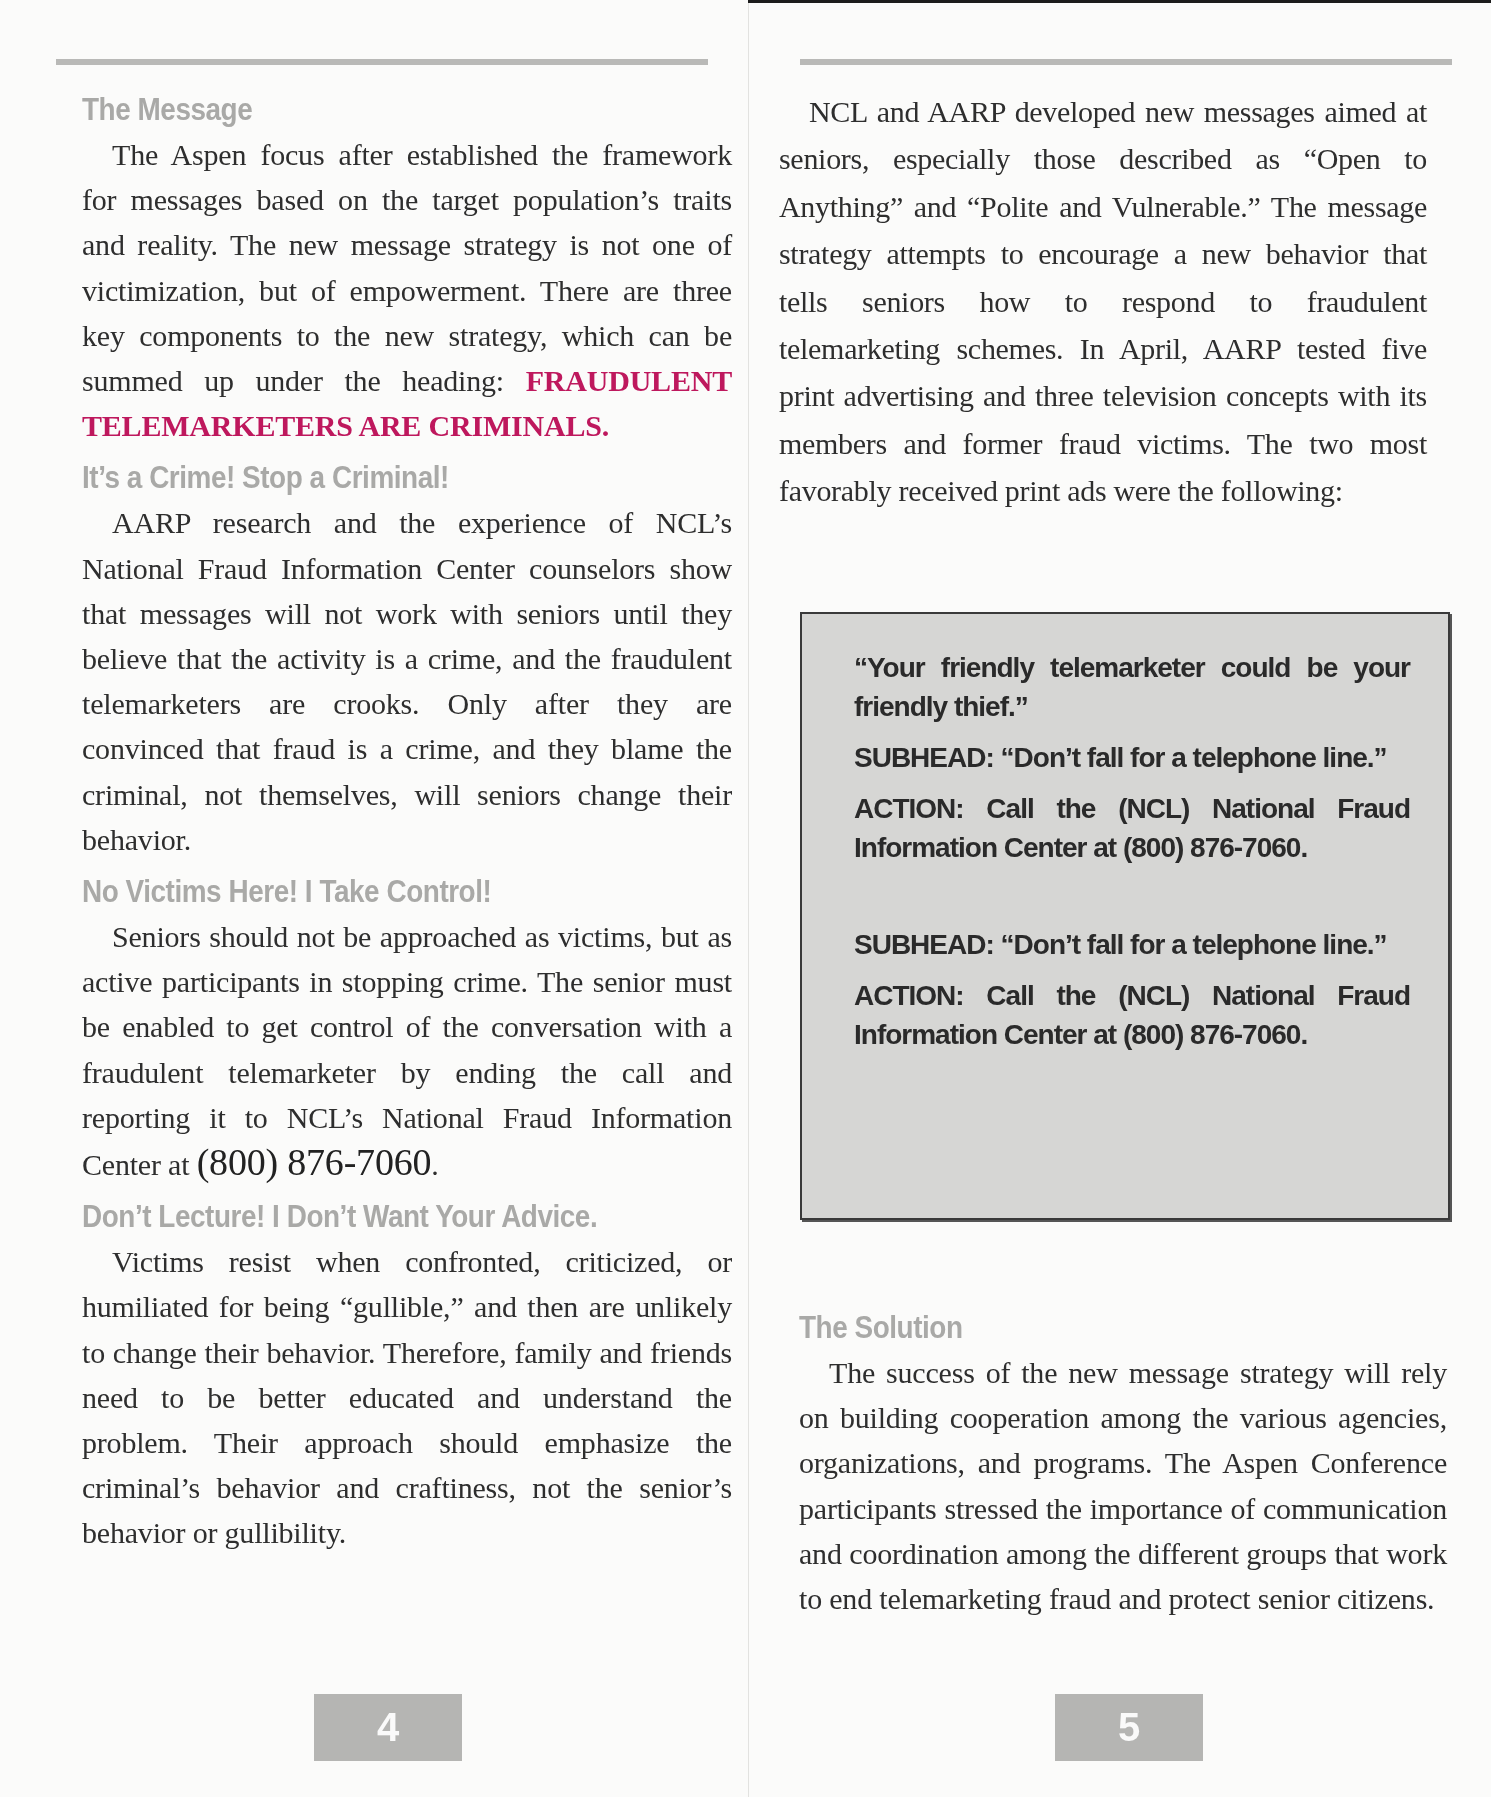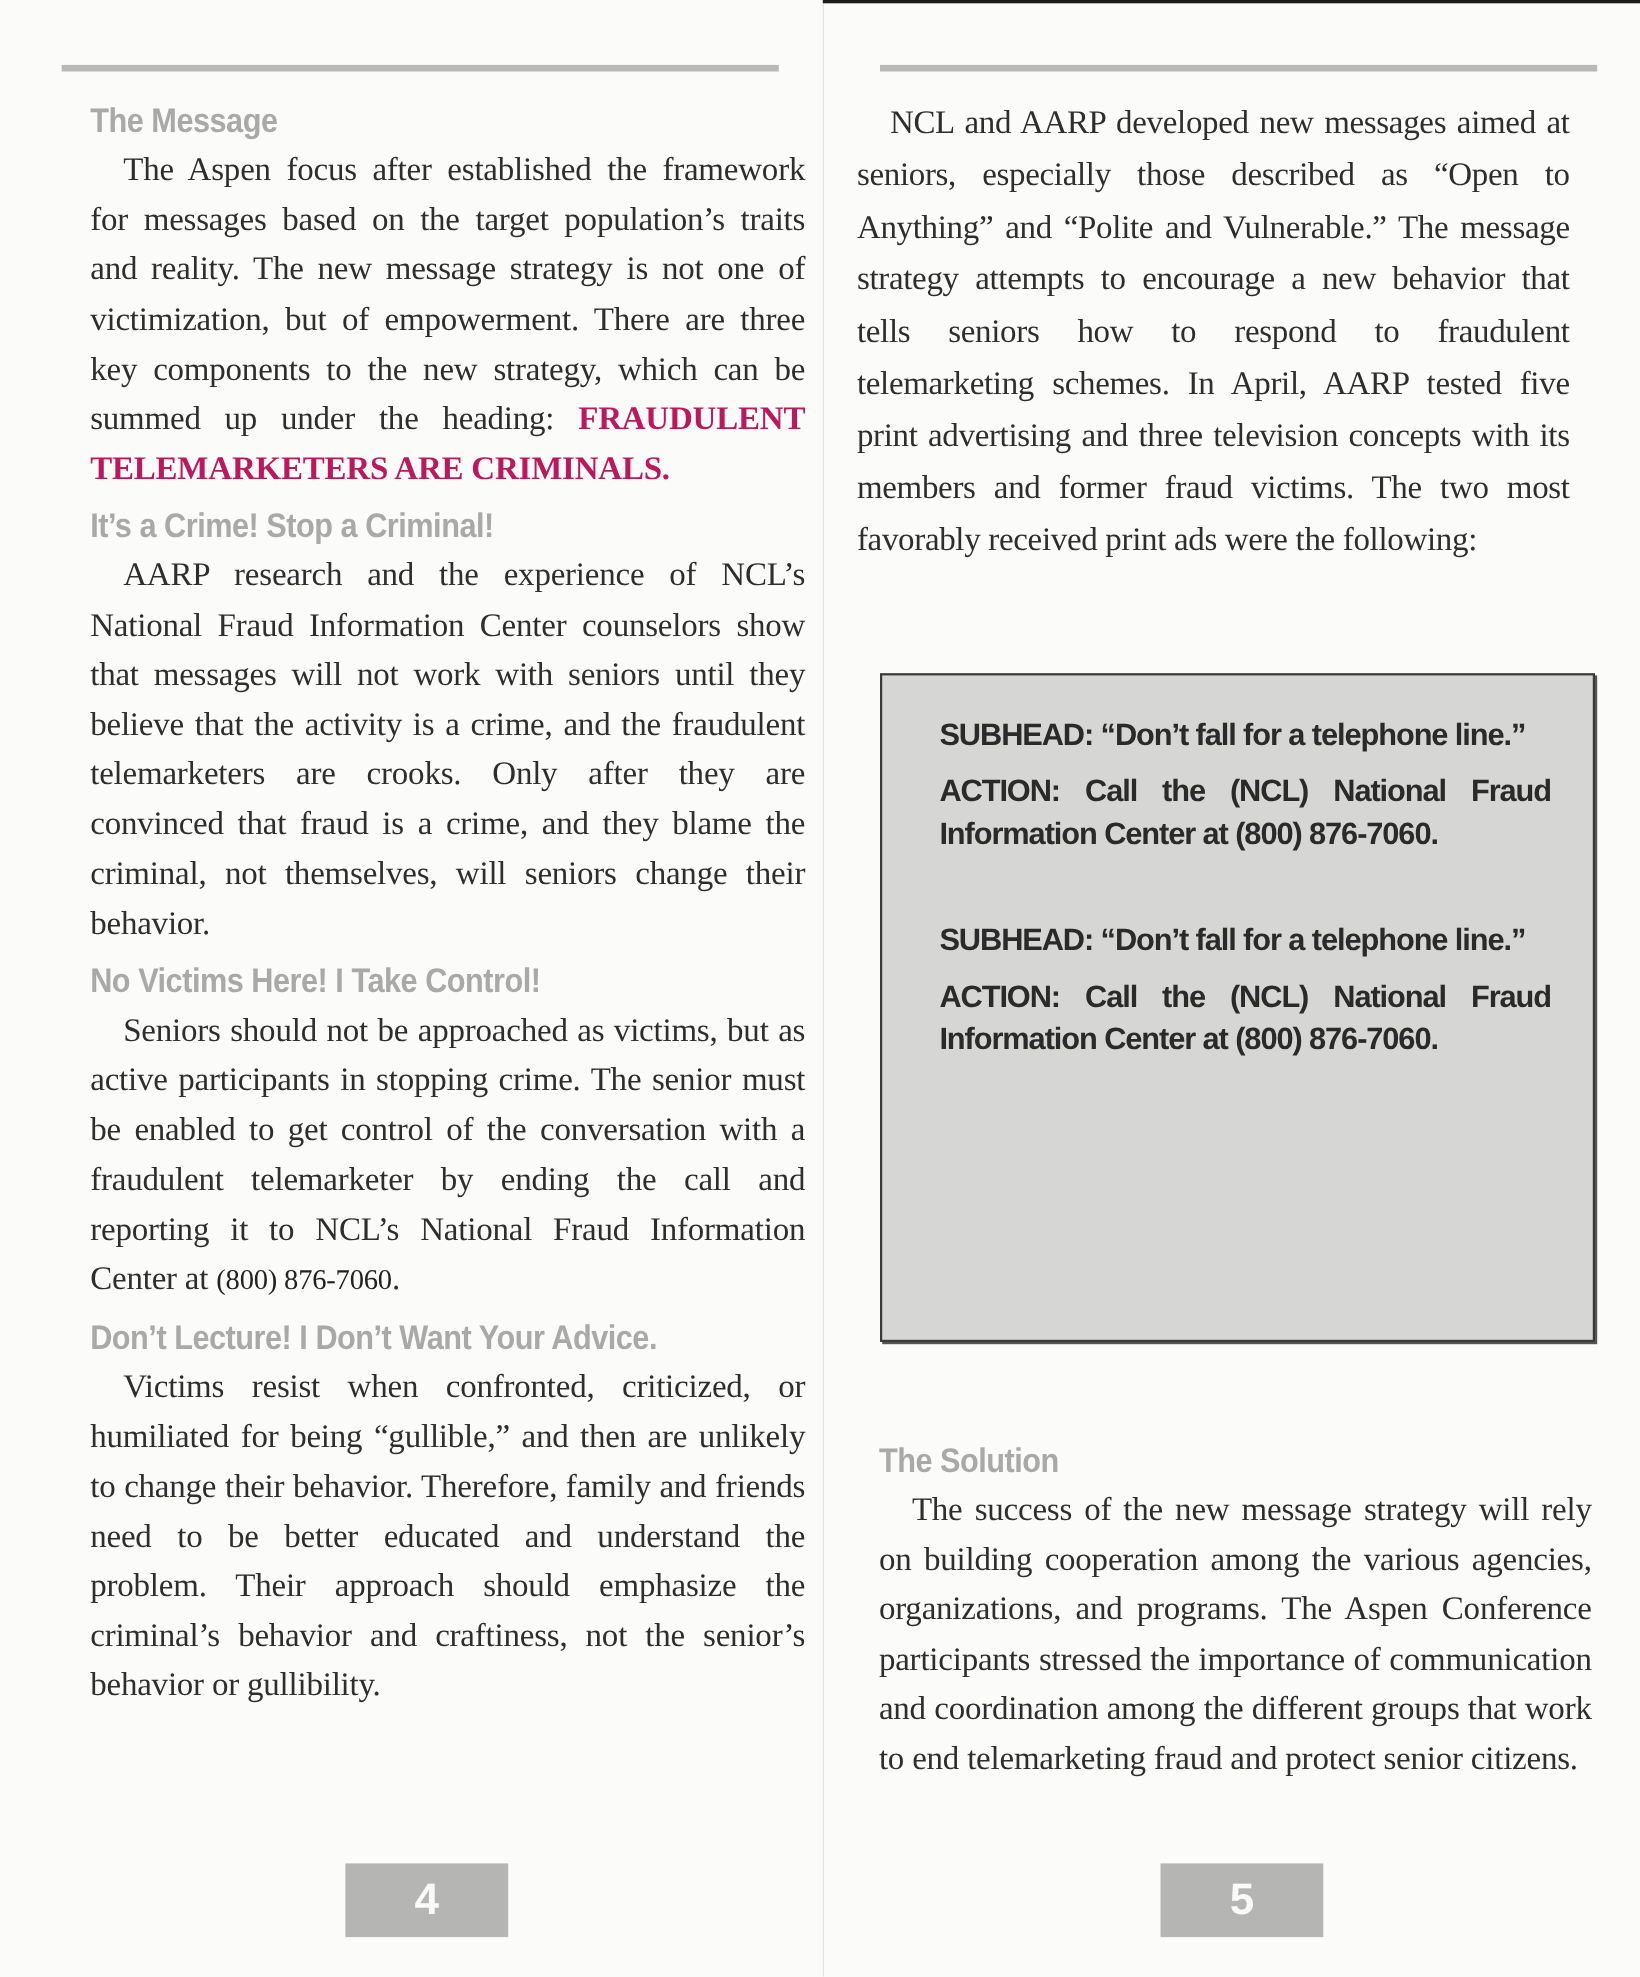--- a/index.html
+++ b/index.html
@@ -33,21 +33,21 @@
   .para {
     font-size: 30px;
     line-height: 45.2px;
     margin: 0 0 8px 0;
     text-align: justify;
     text-indent: 30px;
     letter-spacing: -0.2px;
   }
   .col.right .para { line-height: 47.4px; letter-spacing: -0.3px; }
   .para b { color: #be185d; }
-  .phone { font-size: 26px; font-weight: normal; color: #222; }
+  .phone { font-size: 38px; font-weight: normal; color: #222; }
 
   .adbox {
     position: absolute; left: 800px; top: 612px; width: 650px; height: 608px;
     box-sizing: border-box;
     border: 2px solid #3a3a3a;
     background: #d6d6d4;
     box-shadow: 2px 2px 0 #555;
     font-family: "Liberation Sans", sans-serif;
     color: #2a2a2a;
     font-weight: bold;
@@ -105,20 +105,21 @@
 </div>
 
 <div class="pagenum p4">4</div>
 
 <div class="col right">
   <p class="para">NCL and AARP developed new messages aimed at seniors, especially those described as “Open to Anything” and “Polite and Vulnerable.”  The message strategy attempts to encourage a new behavior that tells seniors how to respond to fraudulent telemarketing schemes. In April, AARP tested five print advertising and three television concepts with its members and former fraud victims.  The two most favorably received print ads were the following:</p>
 </div>
 
 <div class="adbox">
   <div class="ad">
+    <p class="ad-line">“Your friendly telemarketer could be your friendly thief.”</p>
     <p class="ad-line">SUBHEAD: “Don’t fall for a telephone line.”</p>
     <p class="ad-line">ACTION:  Call the (NCL) National Fraud Information Center at (800) 876-7060.</p>
   </div>
   <div class="ad">
     <p class="ad-line">SUBHEAD: “Don’t fall for a telephone line.”</p>
     <p class="ad-line">ACTION:  Call the (NCL) National Fraud Information Center at (800) 876-7060.</p>
   </div>
 </div>
 
 <div class="solution">

